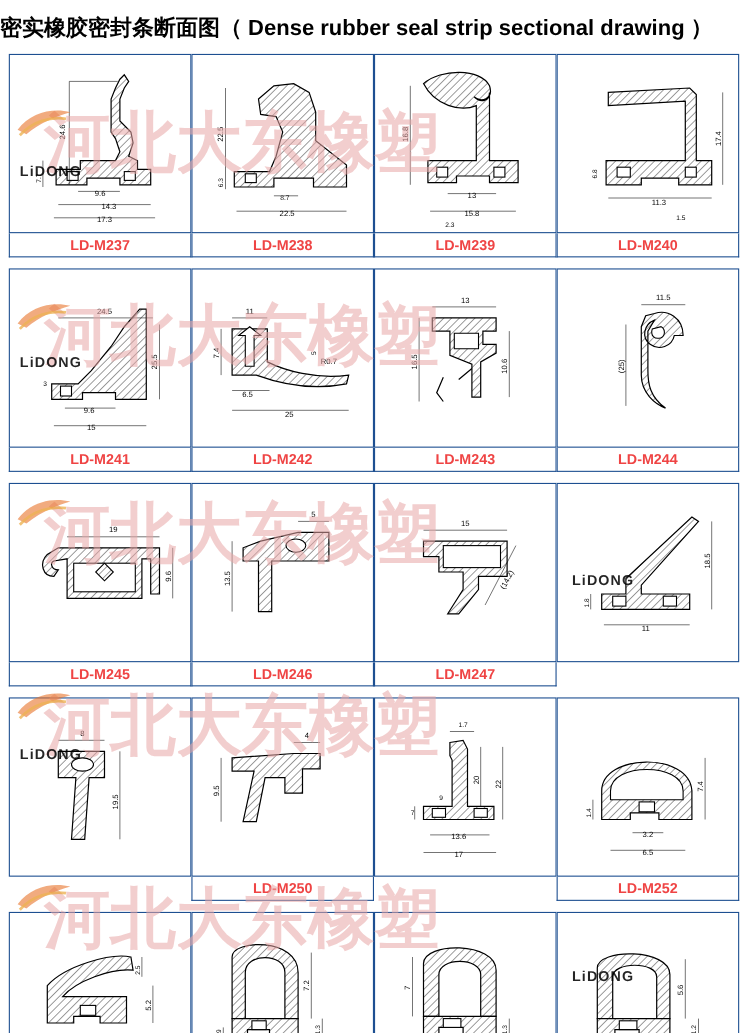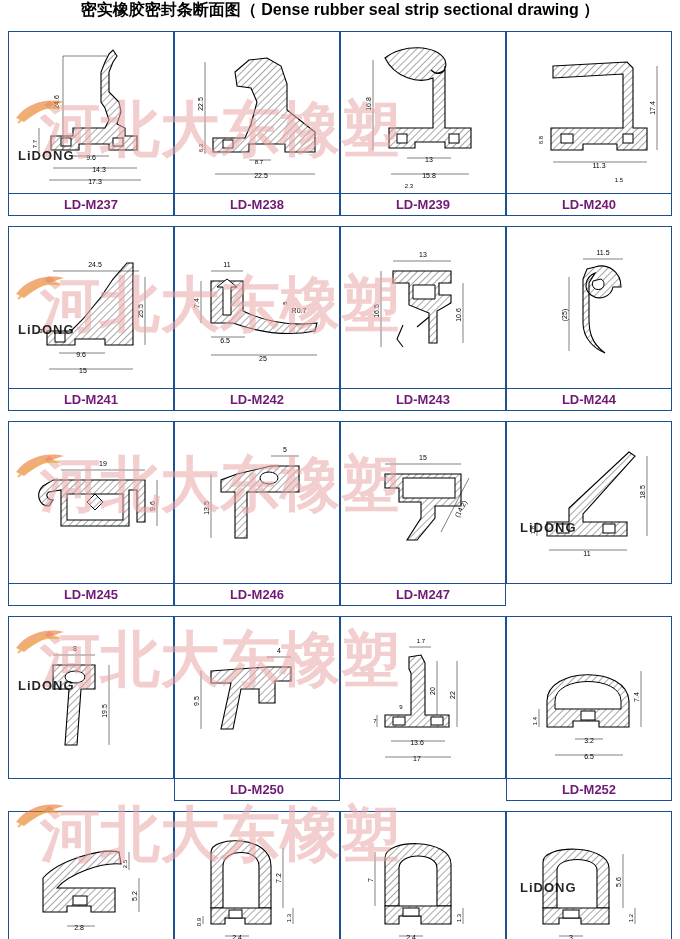--- a/index.html
+++ b/index.html
@@ -5,23 +5,24 @@
   html,body{margin:0;padding:0;}
   body{
     width:680px;height:939px;
     background:#ffffff;
     font-family:"Liberation Sans", sans-serif;
     color:#000;
     overflow:hidden;
   }
   .page{position:relative;width:680px;height:939px;}
   .title{
-    text-align:center;
-    font-size:16px;
+    text-align:left;
+    font-size:20px;
     font-weight:bold;
+    padding-top:12px;
     padding-bottom:10px;
     letter-spacing:0px;
     color:#000;
     font-family:"Liberation Sans", sans-serif;
   }
   .title .en{font-weight:bold;}
   .grid{
     width:664px;
     margin:0 auto;
     display:grid;
@@ -41,21 +42,21 @@
     background:#fff;
     overflow:hidden;
     margin:0;
   }
   .label{
     height:22px;
     line-height:22px;
     text-align:center;
     font-size:13px;
     font-weight:bold;
-    color:#701a75;
+    color:#ef4444;
     border-left:1px solid #1d4f91;
     border-right:1px solid #1d4f91;
     border-bottom:1px solid #1d4f91;
     box-sizing:border-box;
     background:#ffffff;
   }
   .rowgap{height:10px;}
   
   .wm{
     position:absolute;

